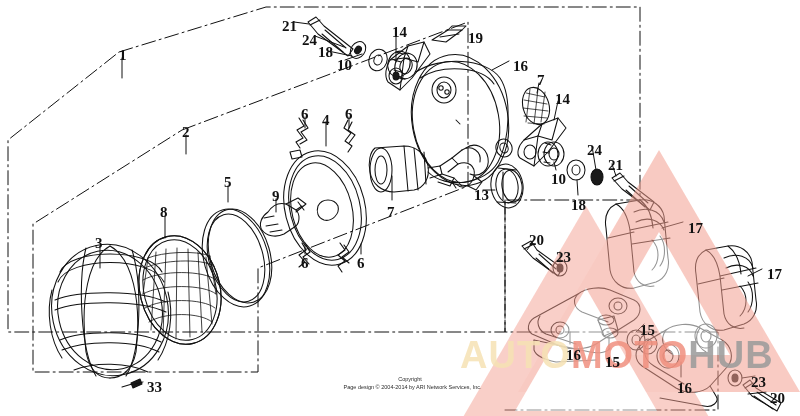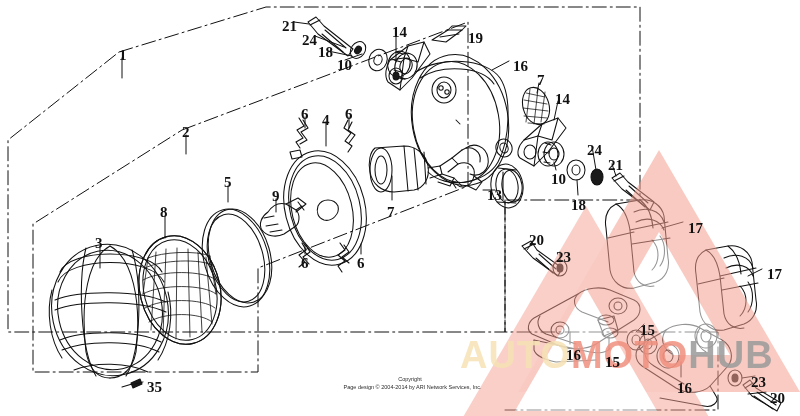--- a/index.html
+++ b/index.html
@@ -386,35 +386,35 @@
       <div class="cal" style="left: 357px; top: 256px;">6</div>
       <div class="cal" style="left: 387px; top: 205px;">7</div>
       <div class="cal" style="left: 160px; top: 205px;">8</div>
       <div class="cal" style="left: 272px; top: 189px;">9</div>
       <div class="cal" style="left: 337px; top: 58px;">10</div>
       <div class="cal" style="left: 551px; top: 172px;">10</div>
       <div class="cal" style="left: 513px; top: 59px;">16</div>
       <div class="cal" style="left: 537px; top: 73px;">7</div>
       <div class="cal" style="left: 392px; top: 25px;">14</div>
       <div class="cal" style="left: 555px; top: 92px;">14</div>
-      <div class="cal" style="left: 474px; top: 188px; margin-left: 13px;">13</div>
+      <div class="cal" style="left: 474px; top: 188px;">13</div>
       <div class="cal" style="left: 640px; top: 323px;">15</div>
       <div class="cal" style="left: 605px; top: 355px;">15</div>
       <div class="cal" style="left: 566px; top: 348px;">16</div>
       <div class="cal" style="left: 677px; top: 381px;">16</div>
       <div class="cal" style="left: 688px; top: 221px;">17</div>
       <div class="cal" style="left: 767px; top: 267px;">17</div>
       <div class="cal" style="left: 318px; top: 45px;">18</div>
       <div class="cal" style="left: 571px; top: 198px;">18</div>
       <div class="cal" style="left: 468px; top: 31px;">19</div>
       <div class="cal" style="left: 529px; top: 233px;">20</div>
       <div class="cal" style="left: 770px; top: 391px;">20</div>
       <div class="cal" style="left: 282px; top: 19px;">21</div>
       <div class="cal" style="left: 608px; top: 158px;">21</div>
-      <div class="cal" style="left: 147px; top: 380px;">35</div>
+      <div class="cal" style="left: 147px; top: 380px;">33</div>
       <div class="cal" style="left: 556px; top: 250px;">23</div>
       <div class="cal" style="left: 751px; top: 375px;">23</div>
       <div class="cal" style="left: 302px; top: 33px;">24</div>
       <div class="cal" style="left: 587px; top: 143px;">24</div>
     </div>
 
   <div class="cr" style="left:340px;top:376px;width:140px;font-size:5.5px;">Copyright</div>
   <div class="cr" style="left:300px;top:384px;width:225px;font-size:5.5px;">Page design © 2004-2014 by ARI Network Services, Inc.</div>
 
 </div>

